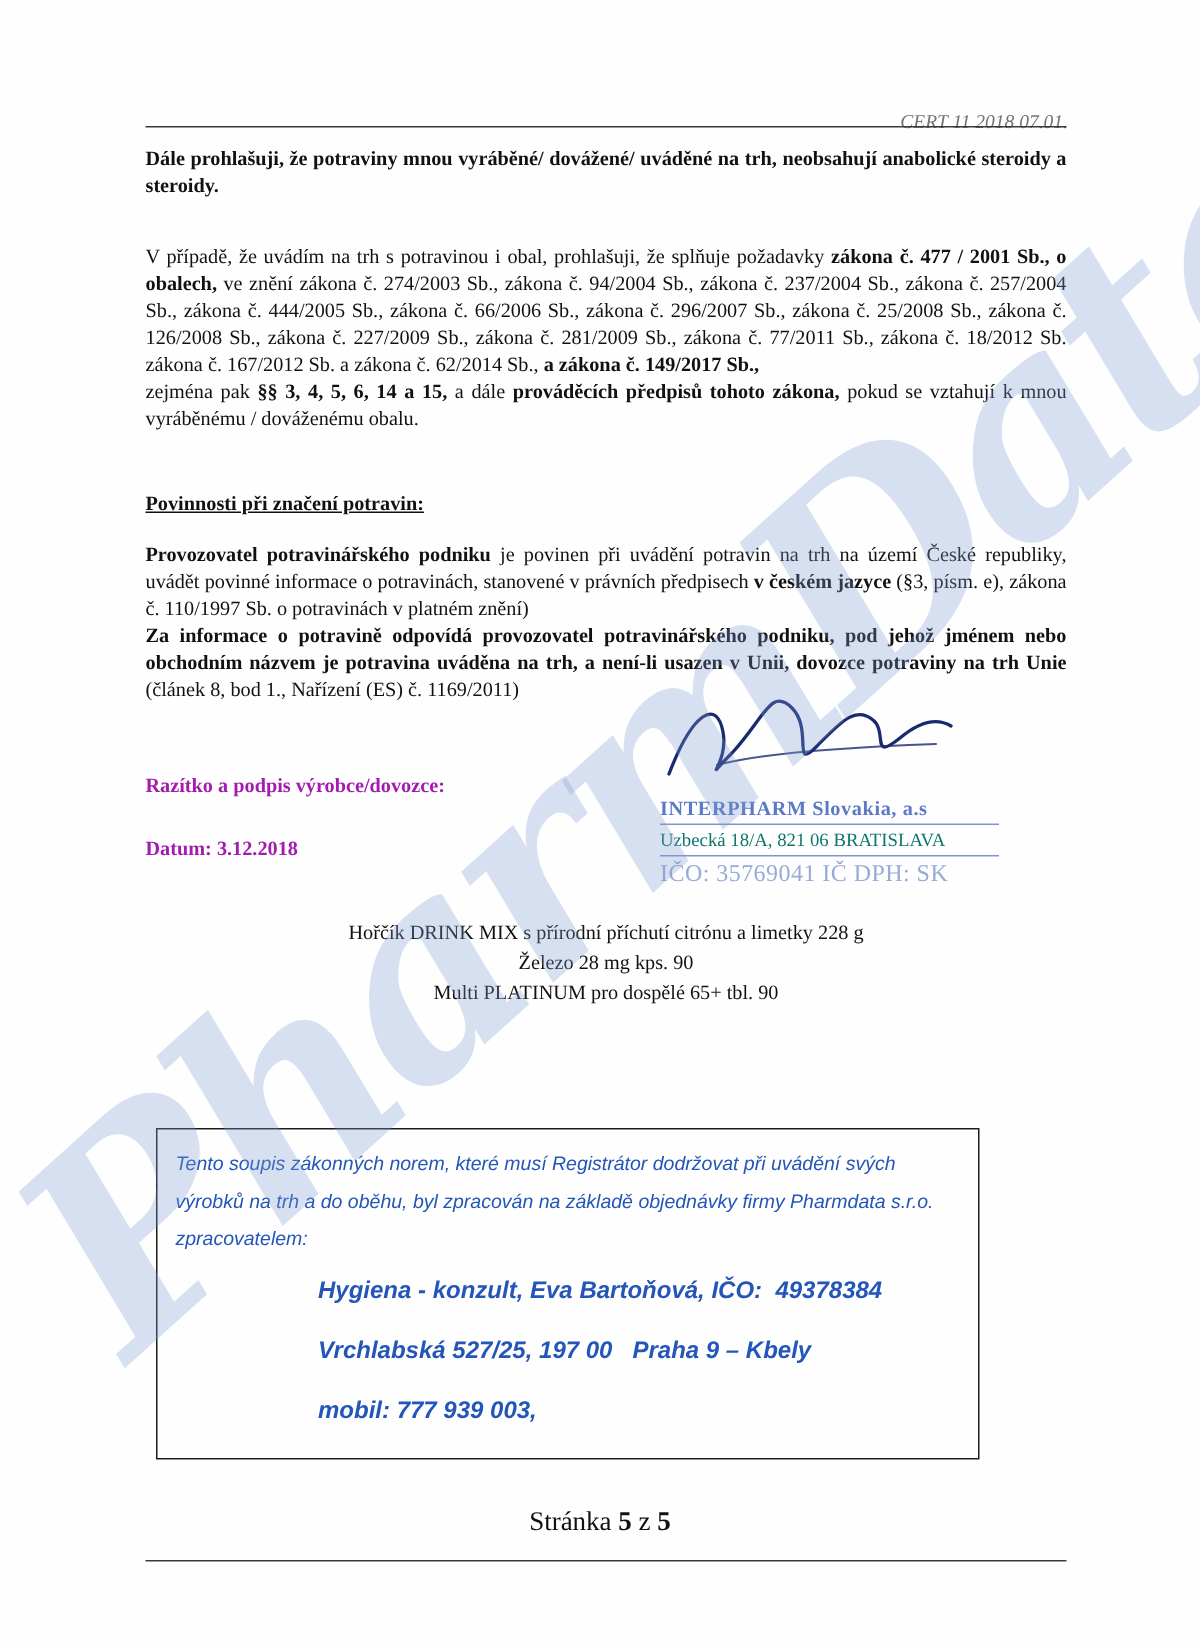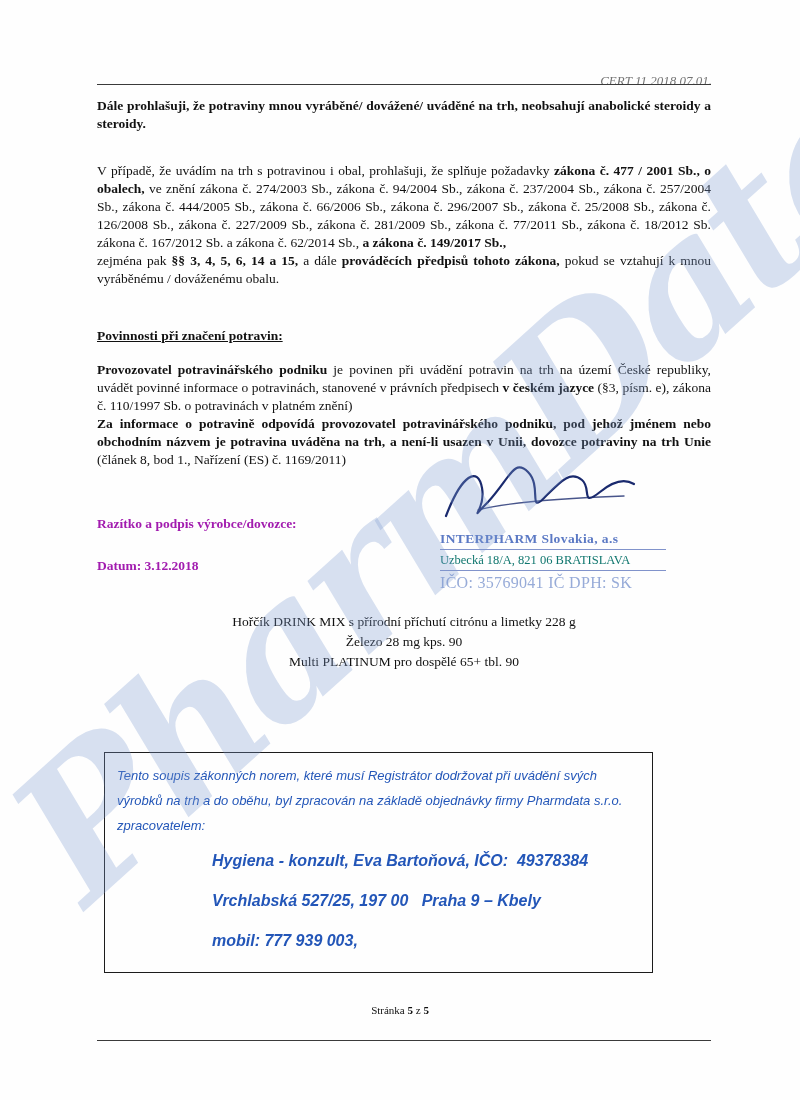--- a/index.html
+++ b/index.html
@@ -30,21 +30,21 @@
   .proc-box {
     position:absolute; left:104px; top:752px; width:549px; height:221px;
     border:1.5px solid #1c1c1c; box-sizing:border-box; padding:10px 12px;
     font-family:"Liberation Sans", sans-serif; font-style:italic; color:#2356b8;
     background:transparent; z-index:2;
   }
   .proc-intro { font-size:13px; line-height:25px; }
   .proc-lines { margin-top:14px; margin-left:95px; font-weight:700; font-size:16px; }
   .proc-lines div { margin-bottom:22px; white-space:pre-wrap; }
 
-  .footer { position:absolute; top:1004px; left:0; width:800px; text-align:center; font-size:11px; z-index:2; }
+  .footer { position:absolute; top:1004px; left:0; width:800px; text-align:center; font-size:18px; z-index:2; }
 
   .watermark {
     position:absolute; left:-30px; top:780px;
     transform:rotate(-42deg); transform-origin:0 0;
     font-family:"DejaVu Serif", serif; font-style:italic; font-weight:700;
     font-size:185px; letter-spacing:-8px; white-space:nowrap;
     color:rgba(126,156,210,0.30);
     pointer-events:none; z-index:4;
   }
 

